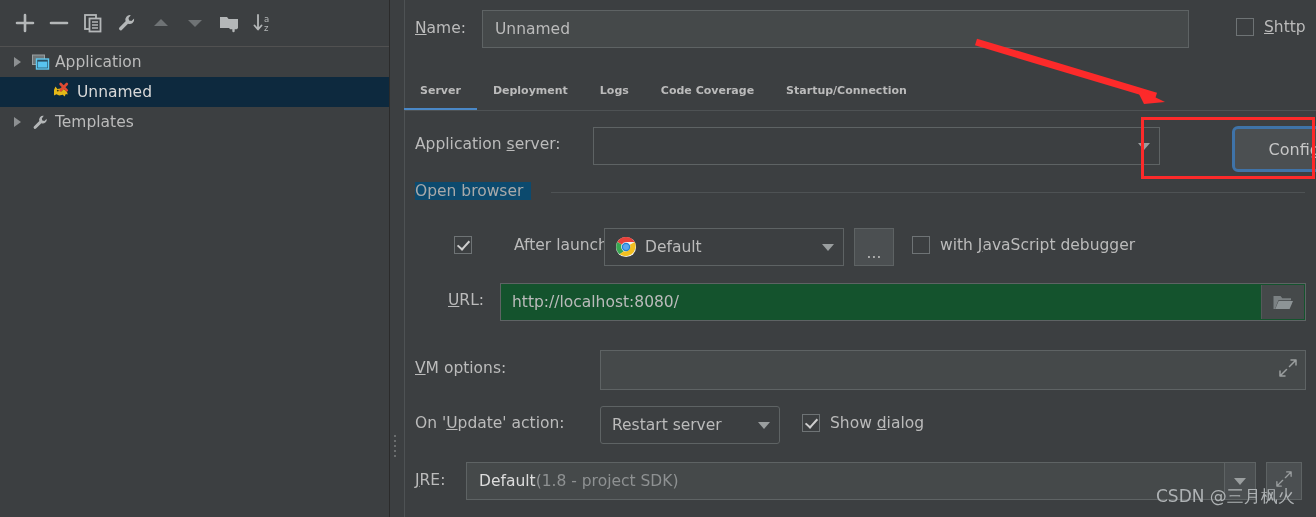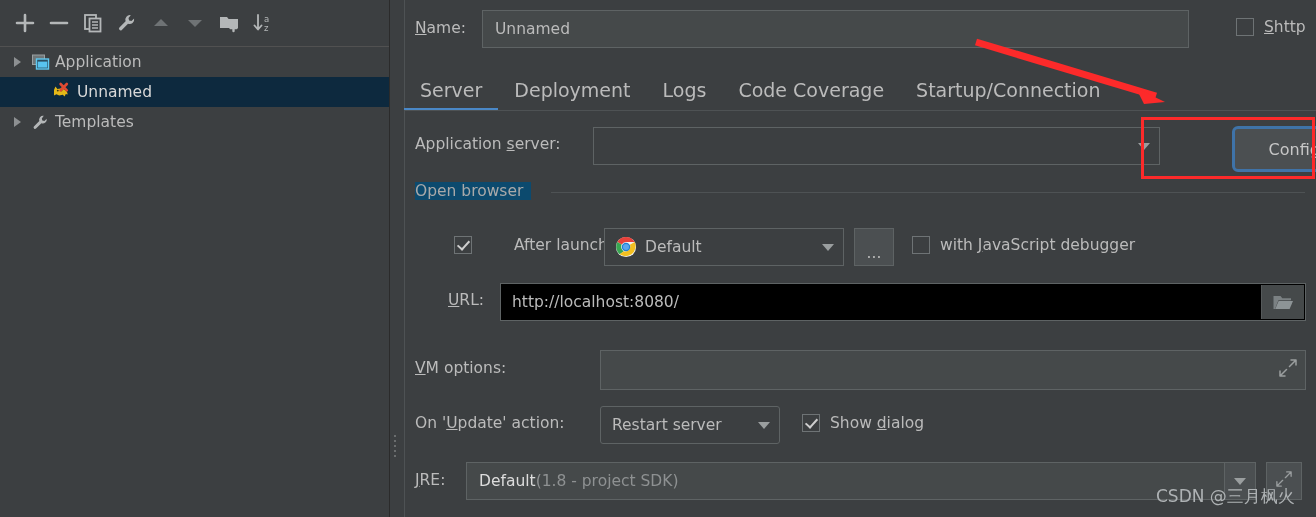--- a/index.html
+++ b/index.html
@@ -183,25 +183,26 @@
     left: 0; top: 72px;
     width: 912px; height: 39px;
     display: flex;
     align-items: flex-start;
   }
   .tab {
     height: 36px;
     display: flex;
     align-items: center;
     padding: 0 16px;
-    font-size: 19px;
+    font-size: 11px;
     color: #bbbbbb;
     cursor: pointer;
     position: relative;
     white-space: nowrap;
+    font-weight: bold;
   }
   .tab.active::after {
     content: "";
     position: absolute;
     left: 0; right: 0; bottom: -3px;
     height: 3px;
     background: #4a88c7;
   }
   #tab-underline {
     position: absolute;
@@ -245,21 +246,21 @@
     flex: 0 0 30px;
   }
   .caret-tri {
     width: 0; height: 0;
     border-left: 6px solid transparent;
     border-right: 6px solid transparent;
     border-top: 7px solid #9a9e9f;
   }
   .textfield {
     position: absolute;
-    background: #000000;
+    background: #14532d;
     border: 1px solid #5e6364;
     box-sizing: border-box;
     display: flex;
     align-items: center;
     font-size: 15.5px;
     color: #bbbbbb;
     cursor: text;
   }
   .btn {
     position: absolute;

